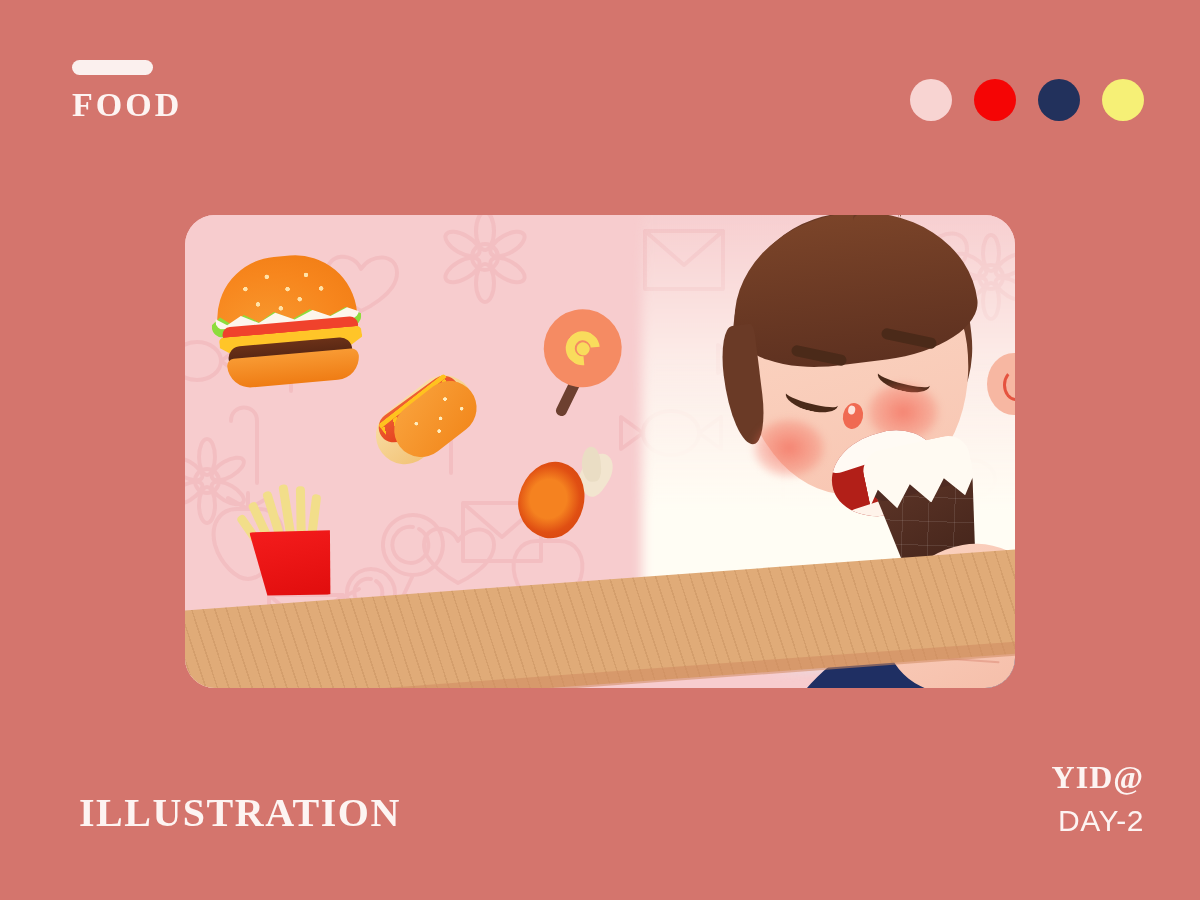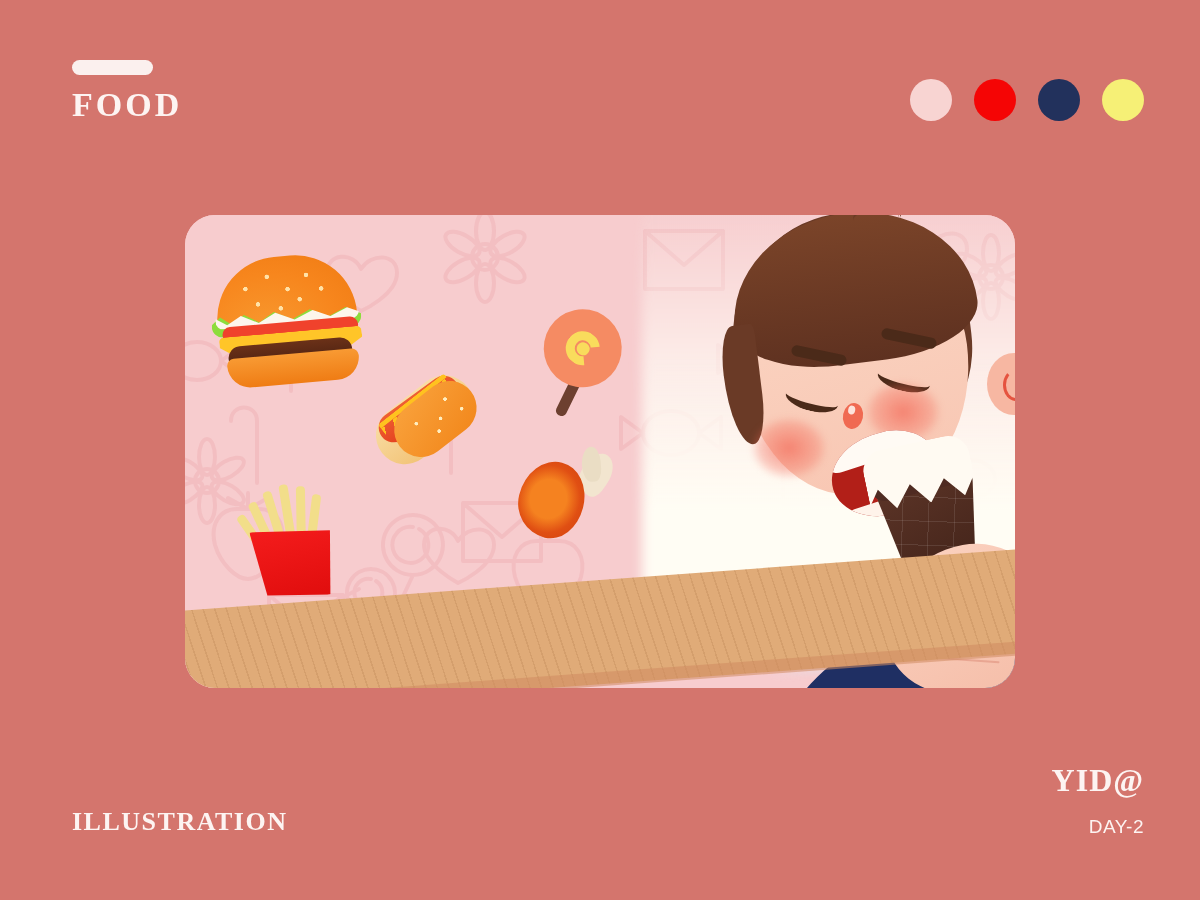--- a/index.html
+++ b/index.html
@@ -359,36 +359,36 @@
     background: radial-gradient(ellipse at 50% 100%, rgba(226,226,232,.95) 0%, rgba(226,226,232,.45) 50%, rgba(226,226,232,0) 72%);
     border-radius: 50% 50% 0 0;
     transform: rotate(-6deg);
     filter: blur(2px);
   }
 
   
   .footer-left { position: absolute; left: 72px; bottom: 62px; }
   .footer-title {
     font-family: "Liberation Serif", serif;
-    font-weight: 700; font-size: 26px; letter-spacing: 1.5px;
-    color: #fdf4f2; line-height: 1.25;
+    font-weight: 700; font-size: 40px; letter-spacing: 1.5px;
+    color: #fdf4f2; line-height: 1.25; margin-left: 7px;
   }
   .footer-sub {
     font-family: "Liberation Sans", sans-serif;
     font-size: 25px; letter-spacing: .5px; color: #fdf4f2;
     margin-top: 6px; line-height: 1.1;
   }
   .footer-right { position: absolute; right: 56px; bottom: 62px; text-align: right; }
   .footer-brand {
     font-family: "Liberation Serif", serif;
     font-weight: 700; font-size: 32px; letter-spacing: 1px; color: #fdf4f2;
   }
   .footer-day {
     font-family: "Liberation Sans", sans-serif;
-    font-size: 19px; color: #fdf4f2; margin-top: 17px; letter-spacing: .5px;
+    font-size: 30px; color: #fdf4f2; margin-top: 8px; letter-spacing: .5px;
   }
 </style>
 </head>
 <body>
 
 <div class="top-accent-bar"></div>
 <div class="brand-title">FOOD</div>
 
 <div class="swatch-row">
   <span class="swatch" style="background:#f8d4d2"></span>

